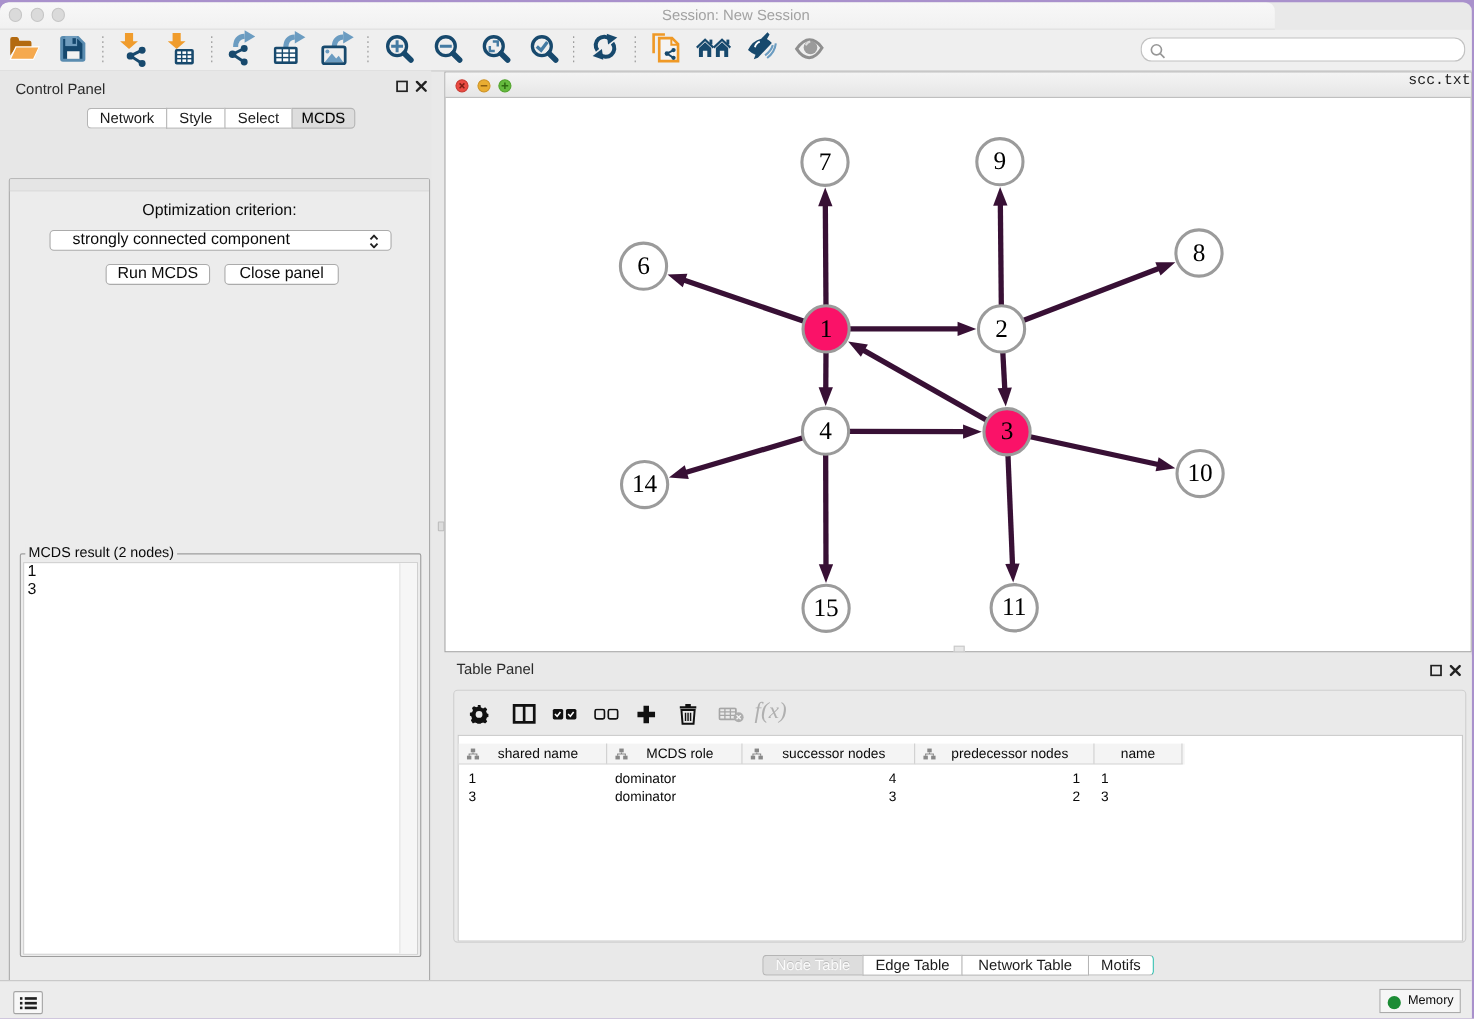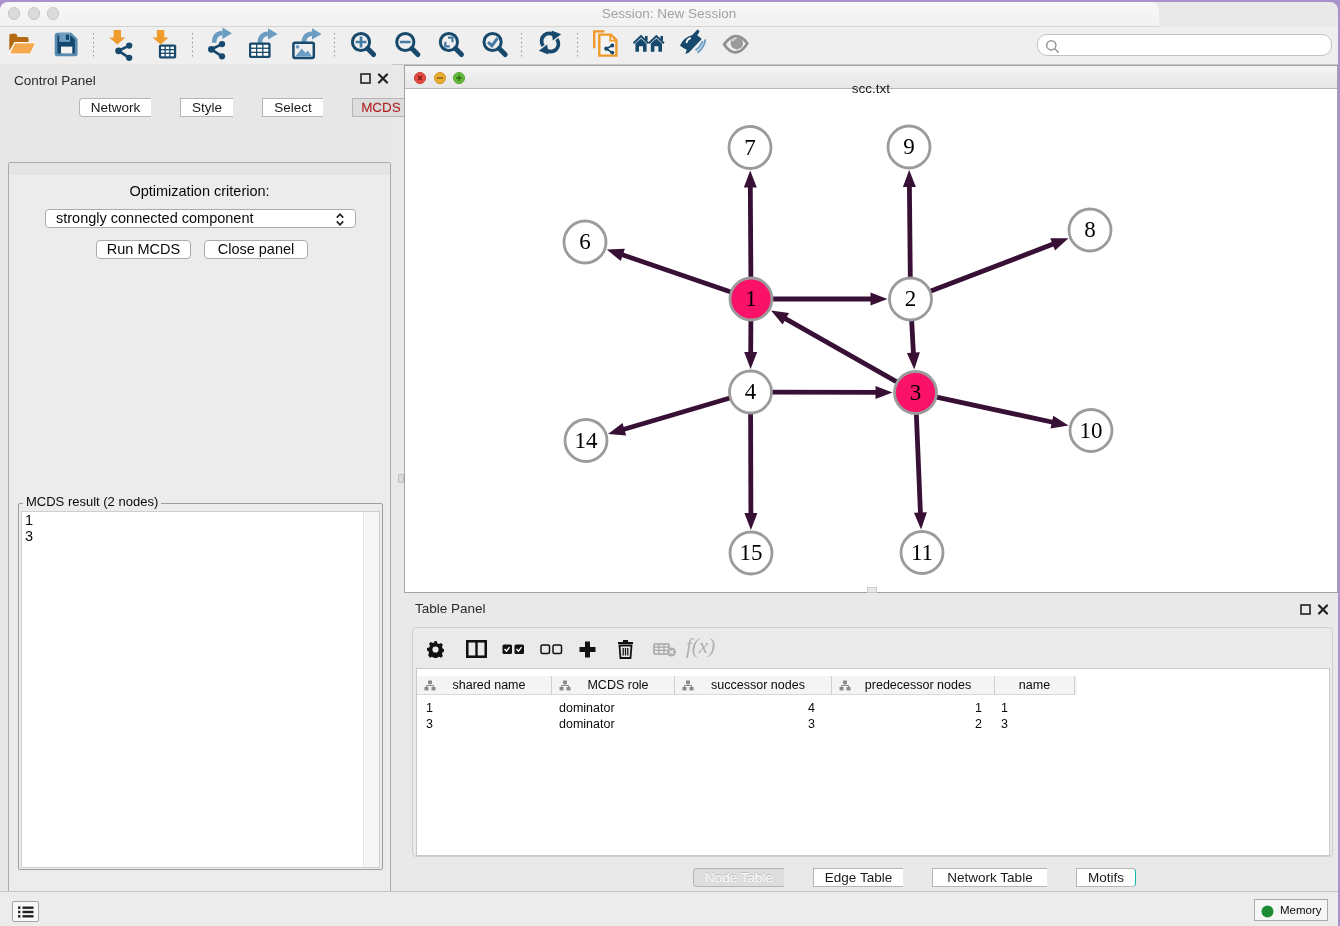--- a/index.html
+++ b/index.html
@@ -8,39 +8,39 @@
 .abs { position:absolute; }
 #win { position:absolute; left:0; top:2px; width:1338px; height:924px; background:#e9e9e9; border-radius:8px 8px 0 0; overflow:hidden; }
 #titlebar { position:absolute; left:0; top:0; width:1159px; height:25px; background:linear-gradient(#f8f8f8,#f1f1f1); border-bottom:1px solid #d4d4d4; border-radius:8px 8px 0 0; }
 #titlebar .title { position:absolute; left:0; top:4px; width:1338px; text-align:center; font-size:13.5px; color:#a2a2a2; }
 .tl { position:absolute; width:12.5px; height:12.5px; border-radius:50%; background:#dadada; border:1px solid #c6c6c6; }
 #toolbar, #toolbar2 { position:absolute; left:0; top:25px; width:1338px; height:38px; }
 #toolbar { background:#efefef; border-bottom:1px solid #c6c6c6; }
 #search { position:absolute; left:1037px; top:7px; width:295px; height:22px; background:#fff; border:1px solid #c2c2c2; border-radius:10px; }
 #cpanel { position:absolute; left:0; top:62px; width:392px; height:827px; background:#e7e7e7; }
 #cpanel .hdr { position:absolute; left:14px; top:9px; font-size:13.5px; color:#2b2b2b; }
-.tabbar { position:absolute; display:flex;gap:29px; }
+.tabbar { position:absolute; display:flex; }
 .tab { height:19px; line-height:17px; font-size:13.5px; text-align:center; background:#fff; border:1px solid #b5b5b5; border-right:none; color:#1a1a1a; }
 .tab:first-child { border-radius:4px 0 0 4px; }
 .tab:last-child { border-radius:0 4px 4px 0; border-right:1px solid #b5b5b5; }
-.tab.dis { background:#dddddd; color:#b91c1c; text-shadow:0 -1px 0 #bbb; }
+.tab.dis { background:#dddddd; color:#000000; text-shadow:0 -1px 0 #bbb; }
 #cpbox { position:absolute; left:8px; top:50px; width:383px; height:755px; background:#ececec; border:1px solid #ababab; border-radius:2px;margin-top:48px; }
 #cpbox .innertop { position:absolute; left:0; top:0; width:100%; height:11px; background:#e5e5e5; border-bottom:1px solid #dcdcdc; }
 .optlabel { position:absolute; left:0; top:20px; width:100%; text-align:center; font-size:14.5px; color:#0a0a0a; }
-#dropdown { position:absolute; left:36px; top:46px; width:311px; height:19px; background:#fff; border:1px solid #ababab; border-radius:4px; font-size:14.5px; color:#0a0a0a; line-height:16px; padding-left:10px; }
+#dropdown { position:absolute; left:36px; top:46px; width:311px; height:19px; background:#fff; border:1px solid #ababab; border-radius:4px; font-size:14.5px; color:#0a0a0a; line-height:16px; padding-left:20px; }
 .btn { position:absolute; height:19px; background:#fff; border:1px solid #ababab; border-radius:4px; font-size:14.5px; color:#0a0a0a; text-align:center; line-height:16px; }
 #fieldset { position:absolute; left:18px; top:439px; width:365px; height:367px; background:#ececec; border:1px solid #9d9d9d; border-radius:2px; }
 .fswhite { position:absolute; left:2px; top:7px; width:359px; height:357px; background:#fff; border:1px solid #cfcfcf; }
 #fieldlegend { position:absolute; left:23px; top:430px; background:#ececec; font-size:13px; color:#0a0a0a; padding:0 3px; }
 #fstext { position:absolute; left:3px; top:1px; font-size:14.5px; color:#0a0a0a; line-height:15.7px; }
 #fsscroll { position:absolute; right:0; top:0; width:16px; height:355px; background:#f6f6f6; border-left:1px solid #e4e4e4; }
 #netwin { position:absolute; left:404px; top:63px; width:934px; height:528px; background:#fff; border:1px solid #a3a3a3; }
 #nettitle { position:absolute; left:0; top:0; width:932px; height:23px; background:linear-gradient(#f4f4f4,#e6e6e6); border-bottom:1px solid #b9b9b9; }
 .mac { position:absolute; }
-#nettitle .t { position:absolute; width:100%; text-align:center; top:15px; font-size:13.5px; color:#1a1a1a; }
+#nettitle .t { position:absolute; width:100%; text-align:right; top:0; font-size:13.5px; color:#1a1a1a;font-family:Liberation Mono, monospace; }
 #tpanel { position:absolute; left:404px; top:593px; width:934px; height:296px; background:#e9e9e9; }
 #tpanel .hdr { position:absolute; left:11px; top:6px; font-size:13.5px; color:#2b2b2b; }
 #tbox { position:absolute; left:8px; top:32px; width:921px; height:230px; background:#eaeaea; border:1px solid #cfcfcf; border-radius:4px; }
 #ttable { position:absolute; left:12px; top:73px; width:914px; height:188px; background:#fff; border:1px solid #c9c9c9; }
 #thead { position:absolute; left:0; top:7px; width:660px; height:19px; background:#f4f4f4; }
 .th { position:absolute; top:7px; height:19px; border-right:1px solid #cfcfcf; border-bottom:1px solid #d8d8d8; font-size:12.5px; color:#0a0a0a; text-align:center; line-height:18px; }
 .trow { position:absolute; font-size:12.5px; color:#0a0a0a; }
 #statusbar { position:absolute; left:0; top:889px; width:1338px; height:35px; background:#ececec; border-top:1px solid #c6c6c6; }
 #memorybtn { position:absolute; right:10px; top:7px; width:74px; height:22px; background:#f6f6f6; border:1px solid #ababab; font-size:11.5px; color:#0a0a0a; }
 #listbtn { position:absolute; left:12px; top:9px; width:27px; height:21px; background:#f8f8f8; border:1px solid #a4a4a4; border-radius:2px; }

